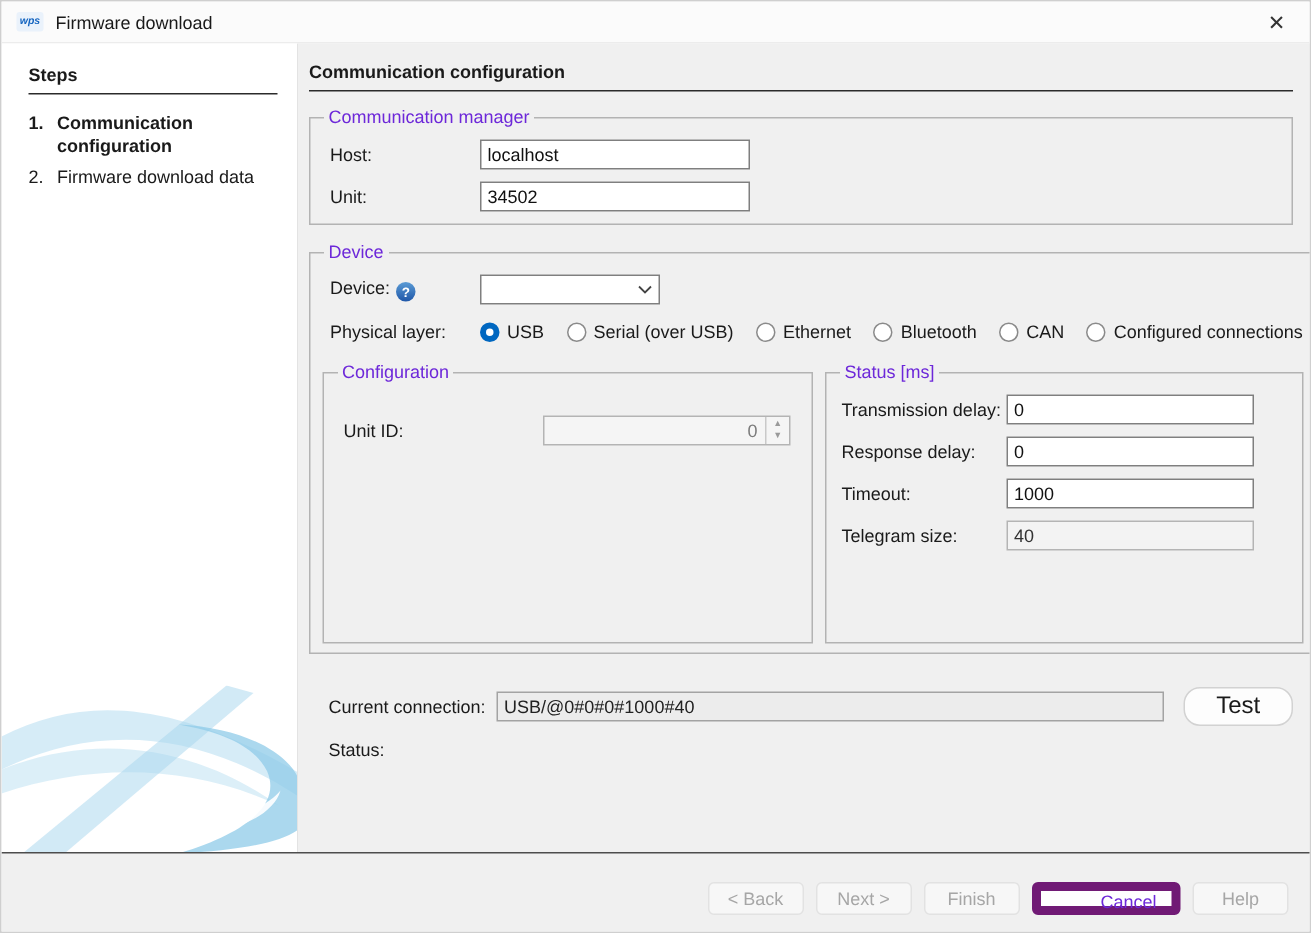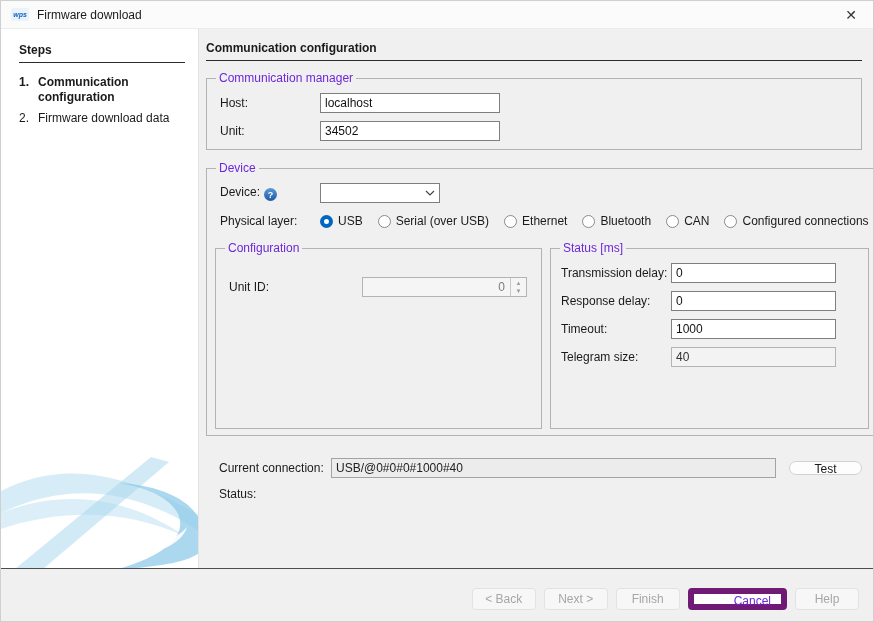--- a/index.html
+++ b/index.html
@@ -89,23 +89,23 @@
   .fs-timing .form-row{ margin-left:2px; margin-bottom:8px; }
   .fs-timing .form-row > label{ width:110px; flex:0 0 110px; }
   .fs-timing input.txt{ width:165px; }
   input.txt[disabled]{ background:#f3f3f3; border-color:#b4b4b4; color:#333; }
 
   
   .conn-row{ display:flex; align-items:center; margin:22px 0 0 13px; }
   .conn-row > label{ width:112px; flex:0 0 112px; }
   .conn-field{ width:488px; height:20px; border:1px solid #a3a3a3; background:#ececec;
                padding:0 4px; font-family:"Liberation Sans",sans-serif; font-size:12px; color:#222; }
-  .test-btn{ margin-left:13px; width:80px; height:14px; background:#fdfdfd;
+  .test-btn{ margin-left:13px; width:80px; height:26px; background:#fdfdfd;
              border:1px solid #d2d2d2; border-radius:11px; font-family:"Liberation Sans",sans-serif;
-             font-size:12px; color:#1a1a1a; cursor:pointer; }
+             font-size:16px; color:#1a1a1a; cursor:pointer; }
 
   .status-row{ display:flex; align-items:flex-start; margin:8px 0 0 13px; }
   .status-row > label{ width:112px; flex:0 0 112px; padding-top:1px; }
   .status-box{ flex:1; height:56px; background:#fff; border:1px solid #9a9a9a;
                padding:3px 6px; line-height:16px; overflow:hidden; }
 
   
   .footer{ position:absolute; left:0; top:567px; width:874px; height:55px;
            background:#f0f0f0; border-top:1px solid #4d4d4d;
            display:flex; align-items:flex-start; justify-content:flex-end;

